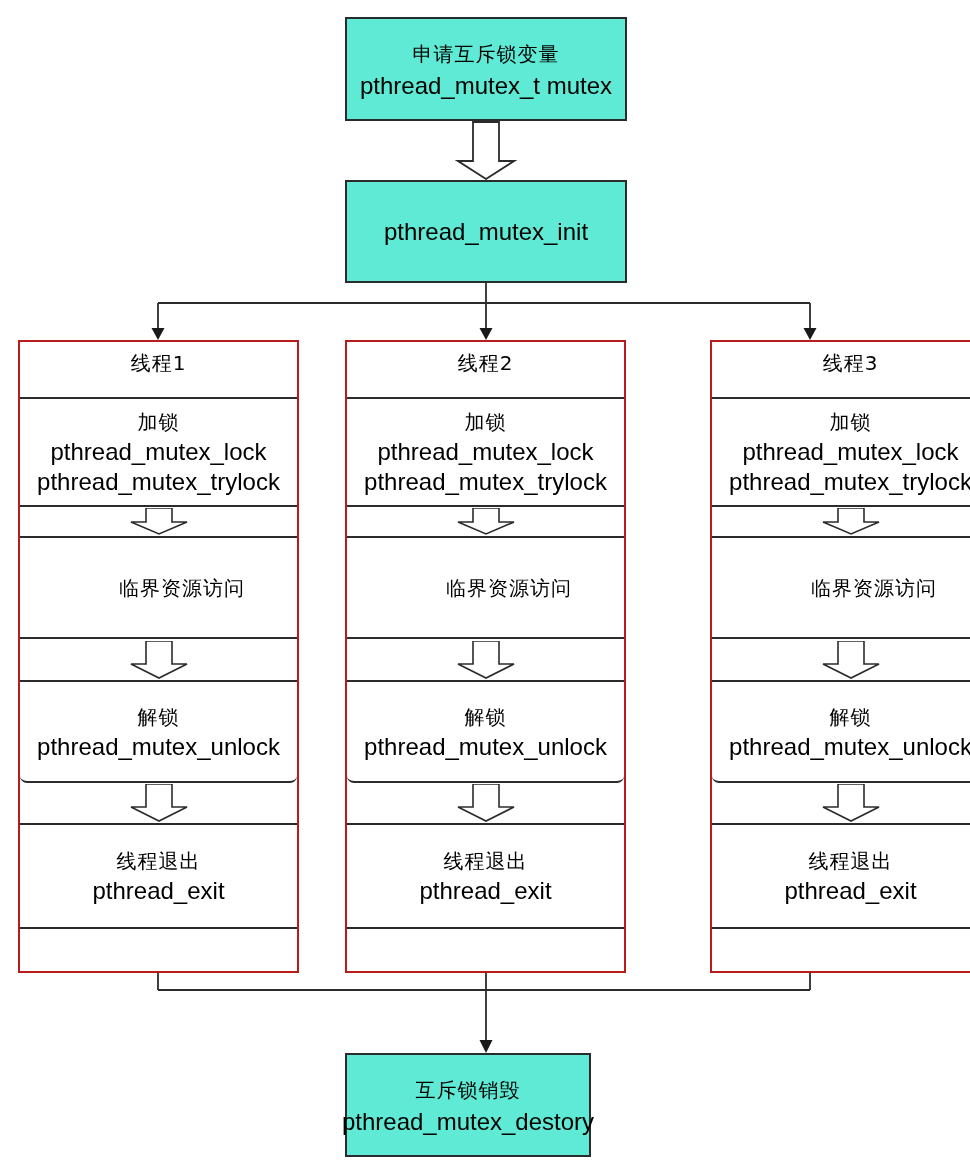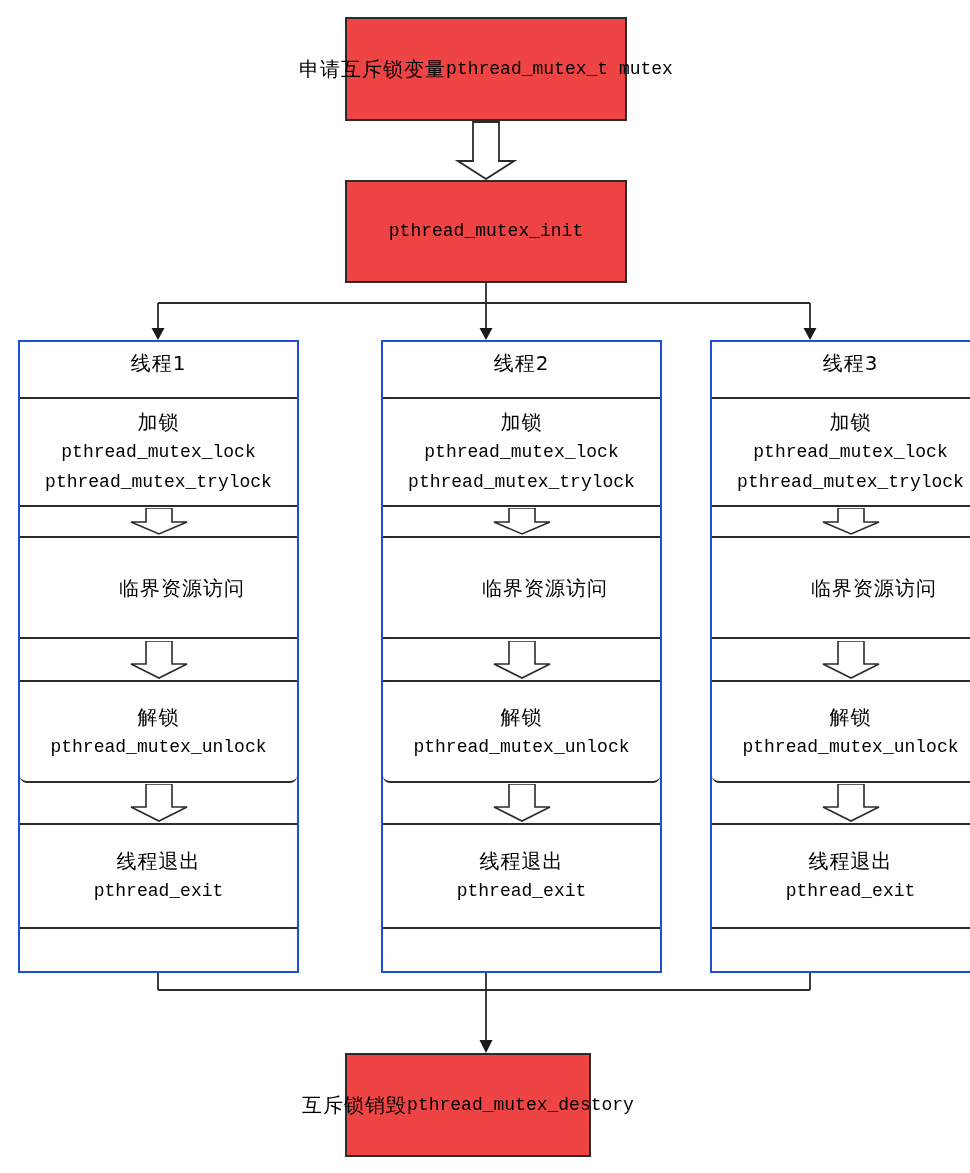--- a/index.html
+++ b/index.html
@@ -10,49 +10,50 @@
     position: relative;
     width: 970px;
     height: 1173px;
     background: #ffffff;
     overflow: hidden;
   }
 
   .box {
     position: absolute;
     border: 2px solid #2b2b2b;
-    background: #ef4444;
+    background: #5eead4;
     display: flex;
+    flex-direction: column;
     align-items: center;
     justify-content: center;
   }
   .cn-line   { font-size: 20px; line-height: 32px; letter-spacing: 1px; white-space: nowrap; }
-  .mono-line { font-family: Liberation Mono, monospace; font-size: 18px; line-height: 31px; white-space: nowrap; }
+  .mono-line { font-family: Liberation Sans, sans-serif; font-size: 24px; line-height: 31px; white-space: nowrap; }
 
   #top-box     { left: 345px; top: 17px;   width: 282px; height: 104px; }
   #init-box    { left: 345px; top: 180px;  width: 282px; height: 103px; }
   #destroy-box { left: 345px; top: 1053px; width: 246px; height: 104px; }
 
   .conn-svg { position: absolute; }
   #big-arrow-svg { left: 455px; top: 121px; }
   #branch-svg    { left: 0;     top: 283px; }
   #merge-svg     { left: 0;     top: 969px; }
 
   .thread-col {
     position: absolute;
     top: 340px;
     width: 281px;
     height: 633px;
-    border: 2px solid #1d4ed8;
+    border: 2px solid #b91c1c;
     background: #ffffff;
     display: flex;
     flex-direction: column;
   }
   #col-1 { left: 18px; }
-  #col-2 { left: 345px; margin-left: 36px; }
+  #col-2 { left: 345px; }
   #col-3 { left: 710px; }
 
   .col-row {
     border-bottom: 2px solid #2b2b2b;
     display: flex;
     flex-direction: column;
     align-items: center;
     justify-content: center;
     text-align: center;
   }

